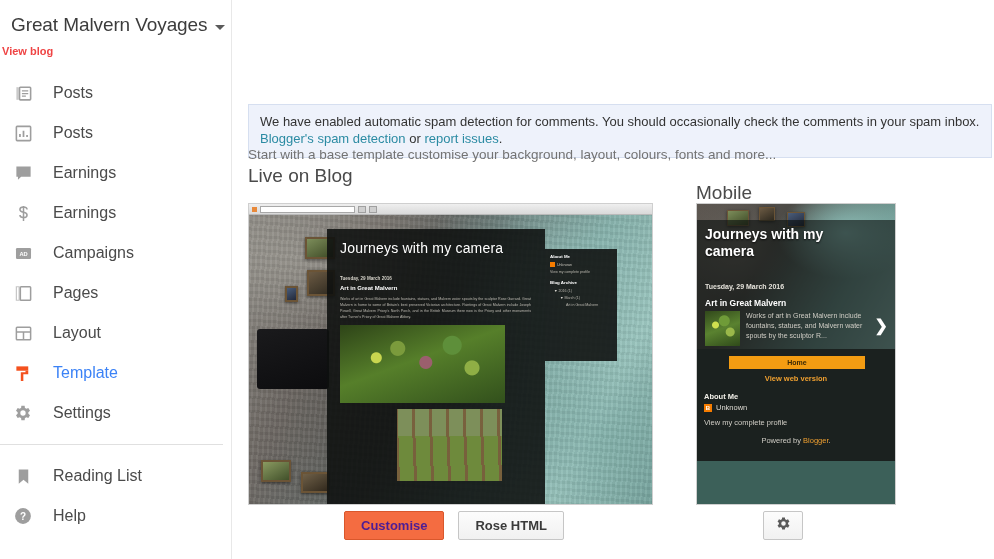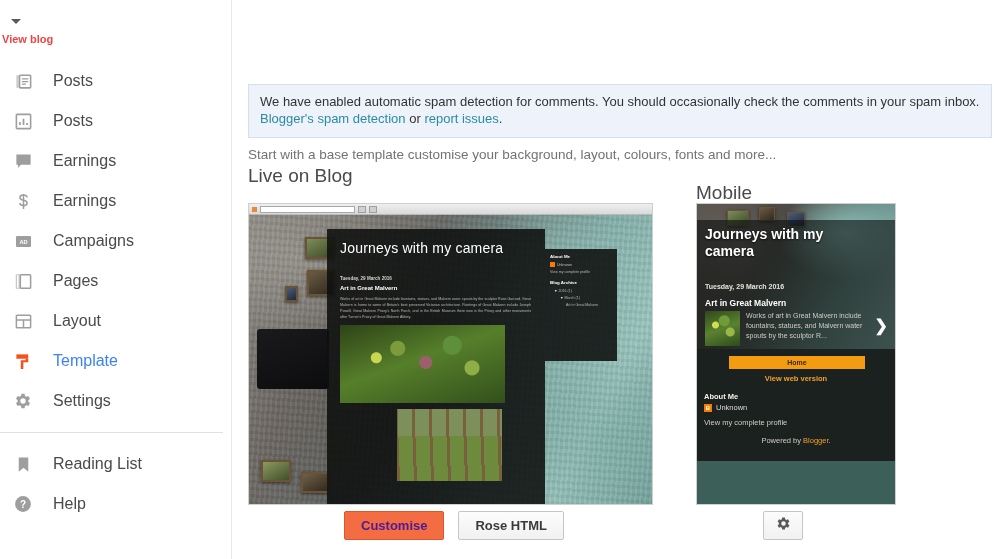--- a/index.html
+++ b/index.html
@@ -57,21 +57,21 @@
     height: 1px; background: #e0e0e0;
     margin: 11px 8px 11px 0;
   }
 
   
   .main {
     flex: 1; height: 559px; position: relative;
     padding: 0;
   }
   .banner {
-    position: absolute; left: 16px; top: 84px;
+    position: absolute; left: 16px; top: 104px;
     width: 744px; min-height: 52px;
     background: #eef2fb; border: 1px solid #d6dff0;
     padding: 8px 11px 9px 11px;
     font-size: 13px; color: #333; line-height: 1.33;
   }
   .banner a { color: #2b8ba3; text-decoration: none; cursor: pointer; }
   .subtitle {
     position: absolute; left: 16px; top: 147px;
     font-size: 13.5px; color: #737373;
   }
@@ -255,20 +255,21 @@
   }
 </style>
 </head>
 <body>
 
 <div class="app">
 
   <div class="sidebar">
 
     <div class="blog-title-row">
+      <span class="blog-title">Great Malvern Voyages</span>
       <span class="caret-down"></span>
     </div>
 
     <a class="view-blog">View blog</a>
 
     <div class="nav">
 
       <div class="nav-item">
         <span class="nav-icon">
           <svg width="19" height="19" viewBox="0 0 24 24" fill="currentColor">

